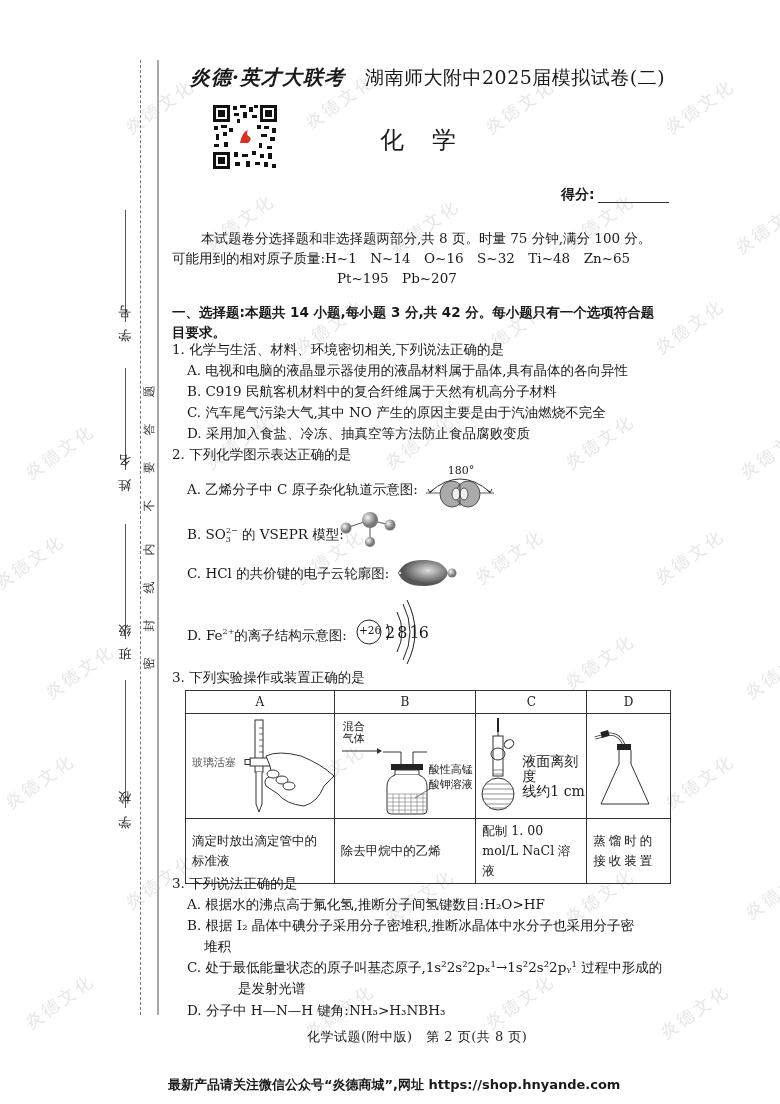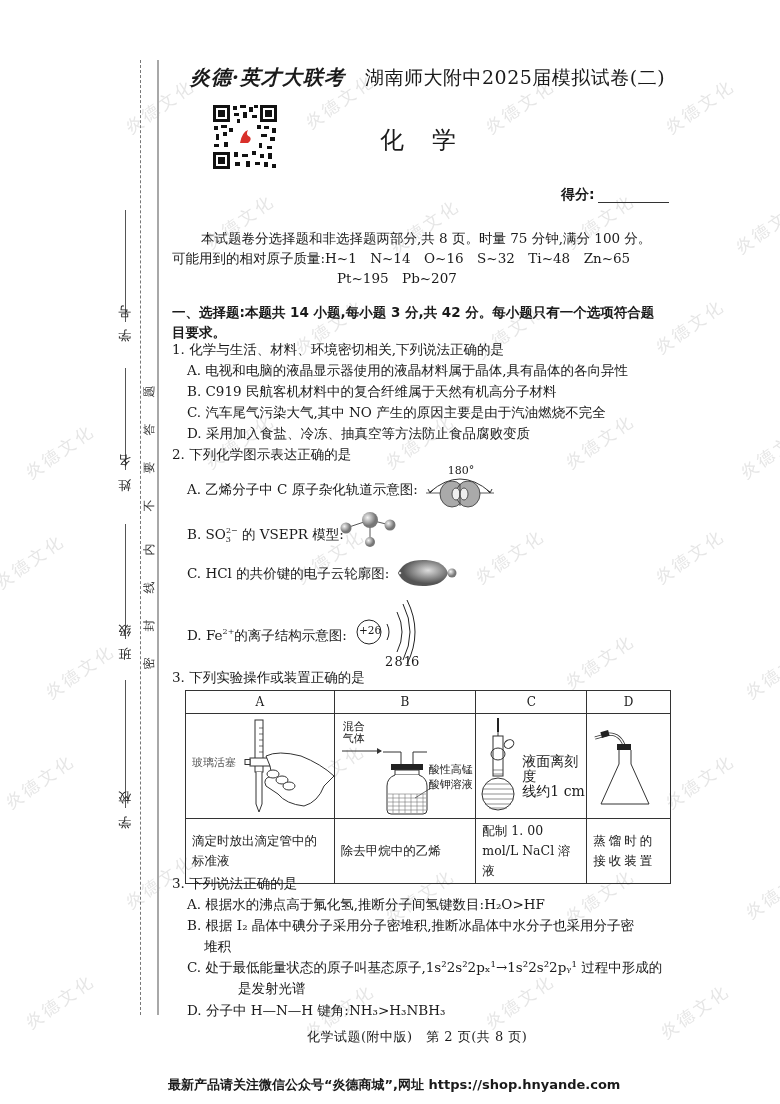--- a/index.html
+++ b/index.html
@@ -231,21 +231,21 @@
   <span>D. Fe</span><sup>2+</sup><span>的离子结构示意图:</span>
 </div>
 <svg class="abs" style="left:353px;top:598px;" width="70" height="68" viewBox="0 0 70 68">
   <circle cx="16" cy="34" r="12" fill="none" stroke="#222" stroke-width="1"></circle>
   <path d="M34 26 Q38 34 34 42" fill="none" stroke="#222"></path>
   <path d="M44 14 Q54 34 44 54" fill="none" stroke="#222"></path>
   <path d="M50 6 Q64 34 50 62" fill="none" stroke="#222"></path>
   <path d="M54 2 Q70 34 54 66" fill="none" stroke="#222"></path>
 </svg>
 <div class="abs" style="left:356px;top:624px;width:28px;text-align:center;font-size:10.5px;">+26</div>
-<div class="abs" style="left:385px;top:654px;font-size:13px;letter-spacing:-1px;word-spacing:-1px;">2 8 16</div>
+<div class="abs" style="left:385px;top:623px;font-size:16px;letter-spacing:-1px;word-spacing:-1px;">2 8 16</div>
 
 <div class="p" style="left:172px;top:667px;">3. 下列实验操作或装置正确的是</div>
 
 <table class="exp">
   <colgroup>
       <col style="width:149px">
       <col style="width:142px">
       <col style="width:111px">
       <col style="width:84px">
     </colgroup>

